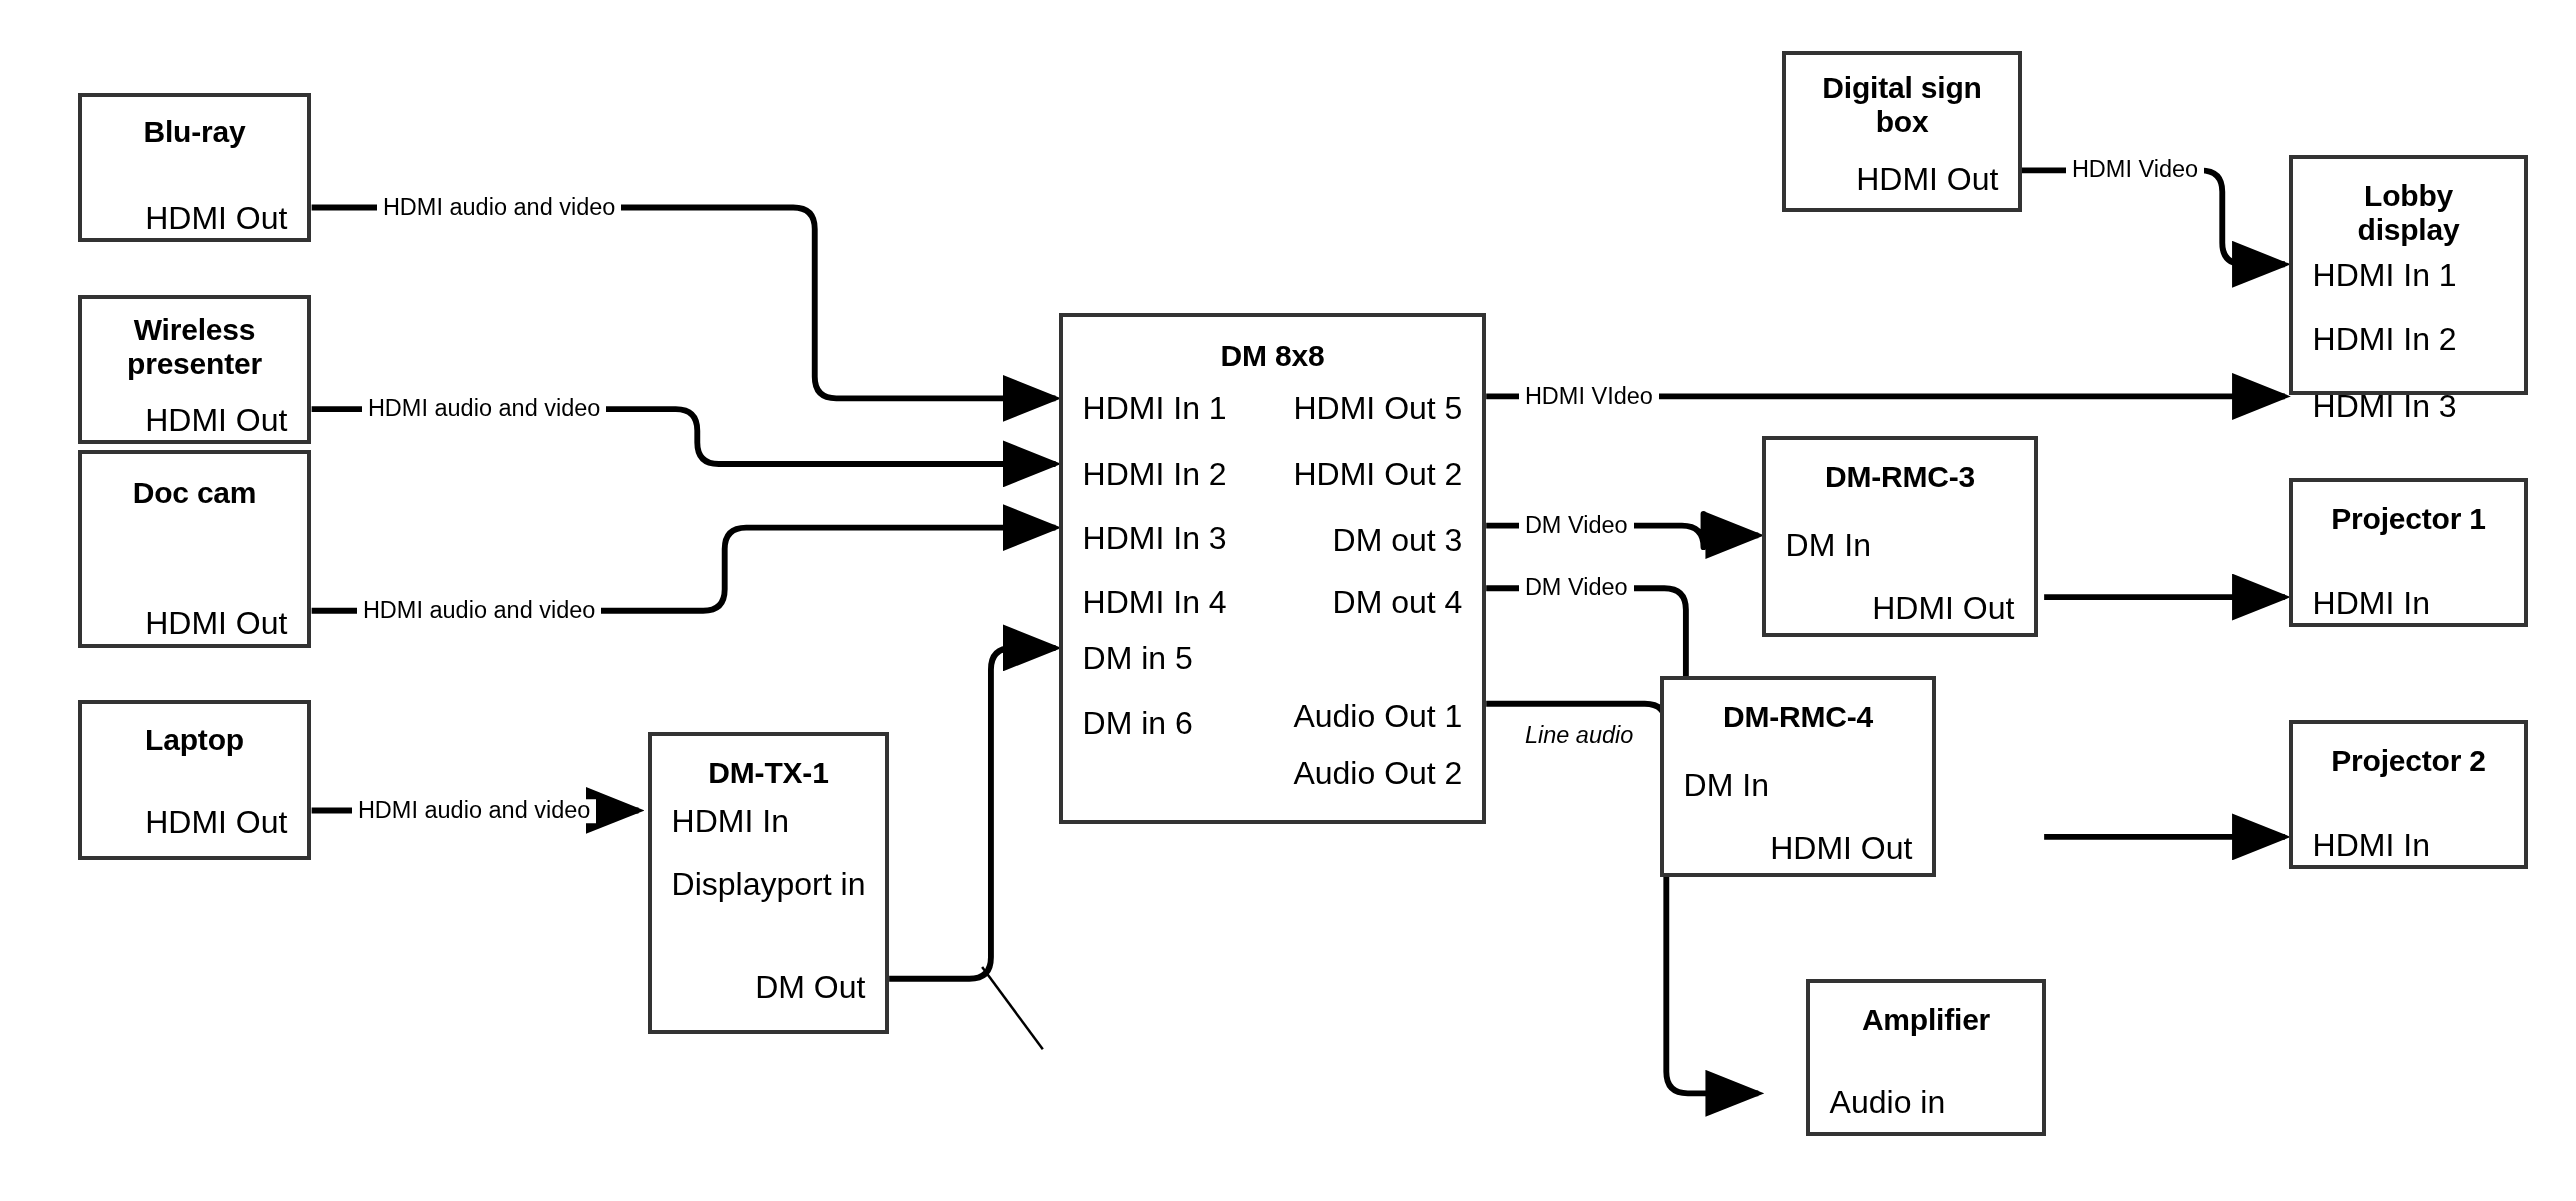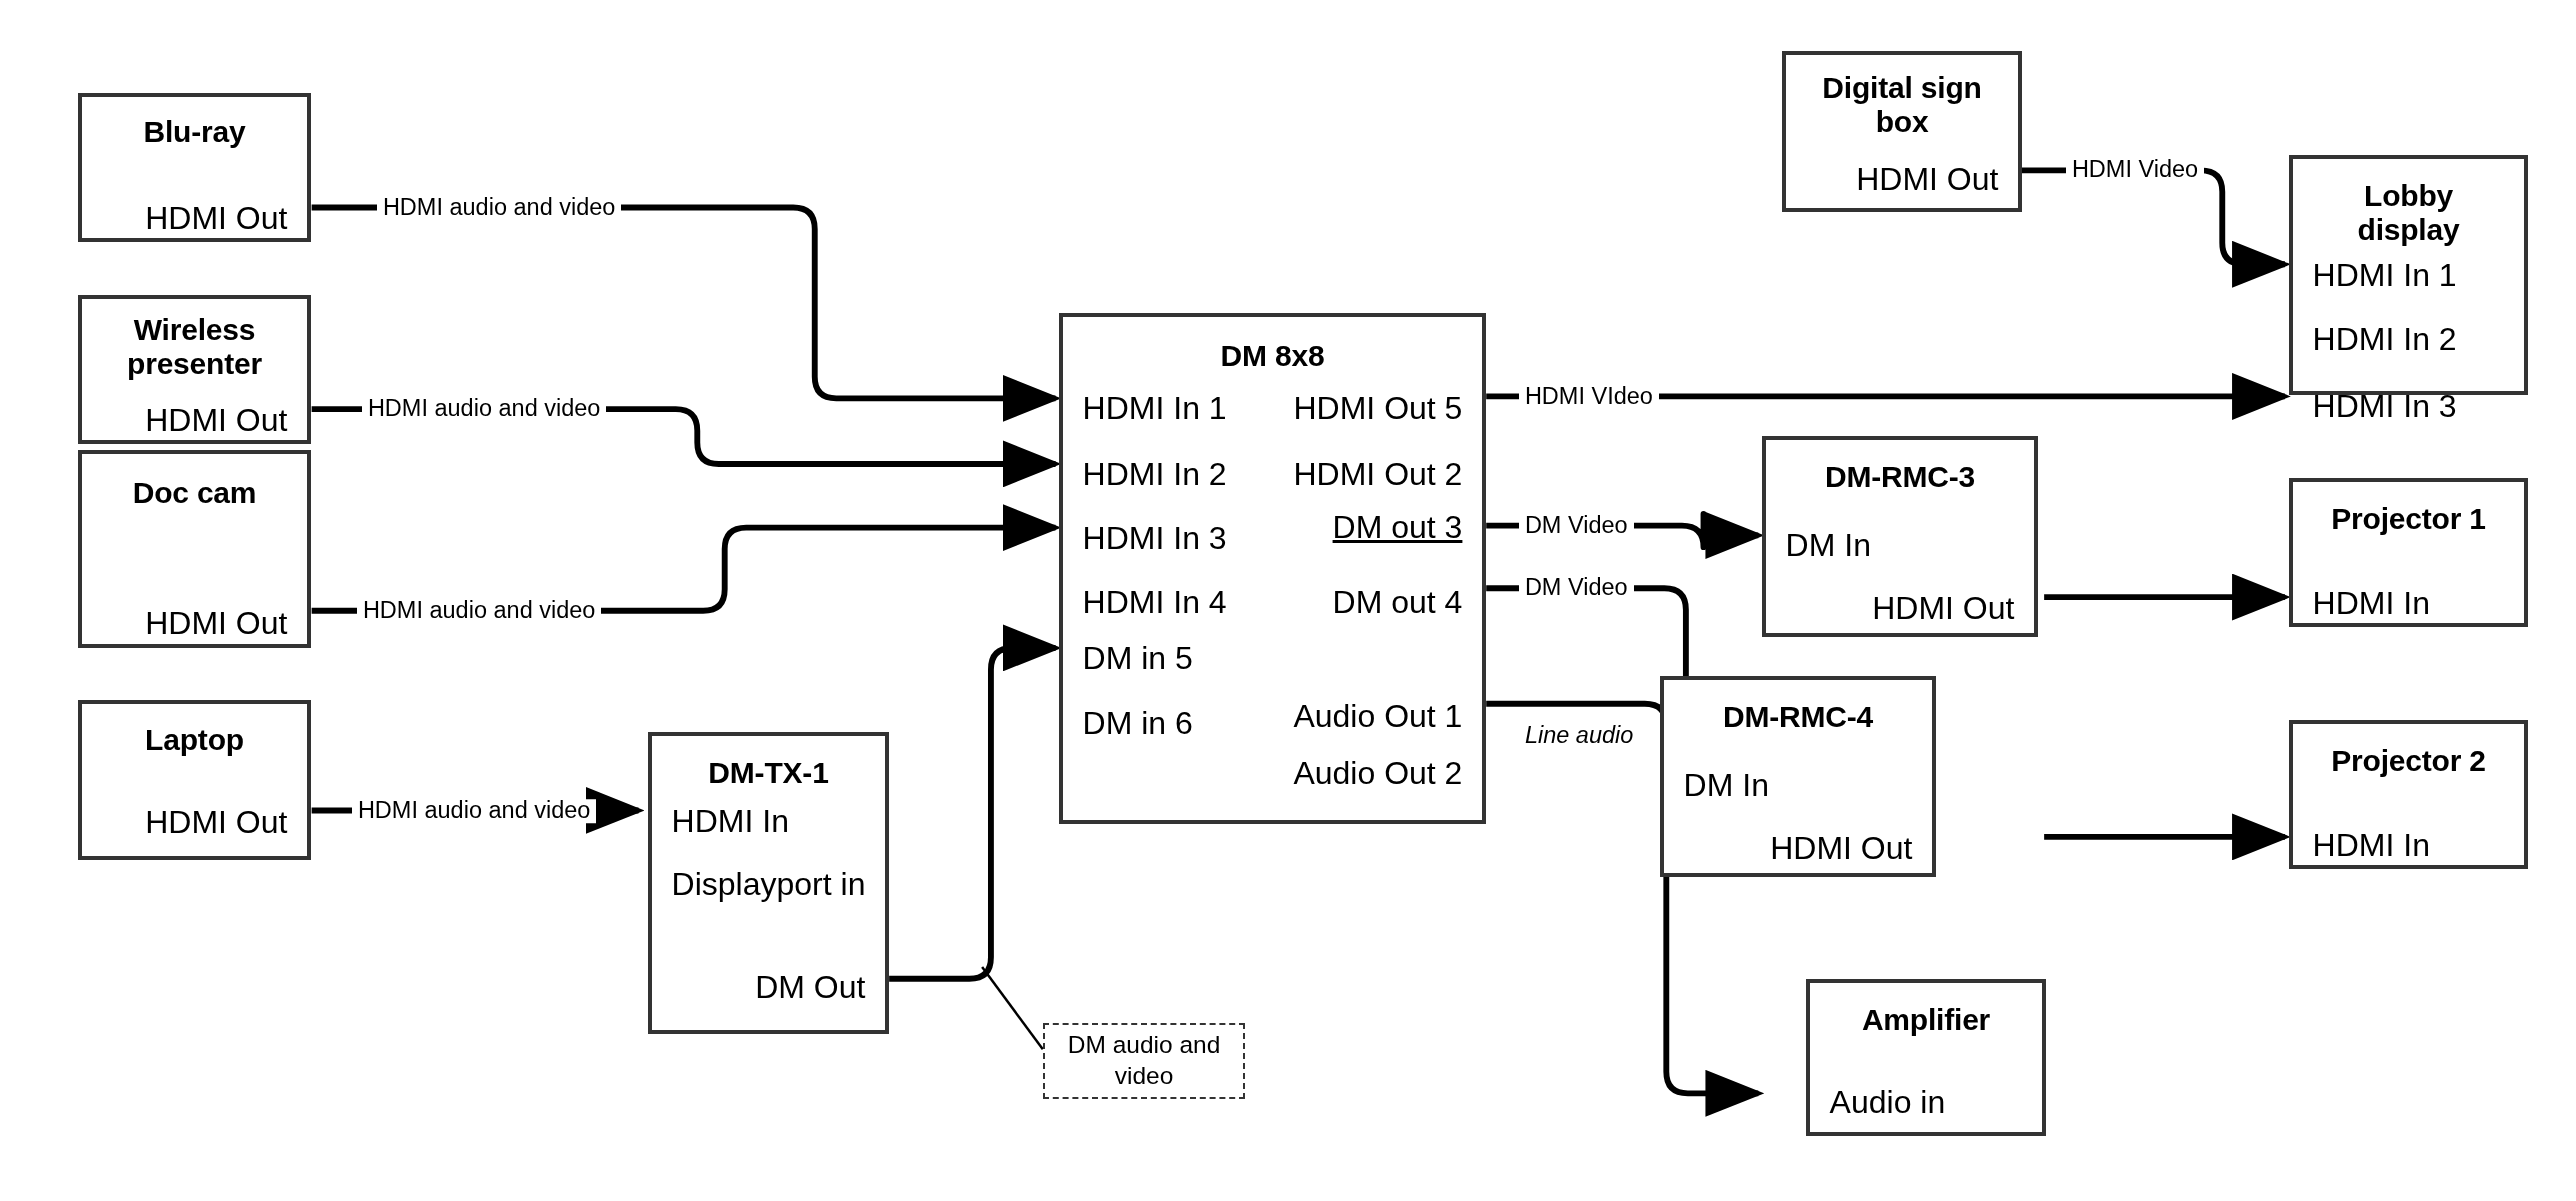--- a/index.html
+++ b/index.html
@@ -161,35 +161,34 @@
     <div class="port right" style="top:102px;">HDMI Out</div>
   </div>
 
   <div class="node" style="left:648px; top:732px; width:241px; height:302px;">
     <div class="node-title" style="top:19.6px;">DM-TX-1</div>
     <div class="port left" style="top:69px;">HDMI In</div>
     <div class="port left" style="top:132px;">Displayport in</div>
     <div class="port right" style="top:235px;">DM Out</div>
   </div>
 
-  <div class="note-box" style="left:1043px; top:1023px; width:202px; height:76px;">DM audio and video</div>
 
   <div class="node" style="left:1059px; top:313px; width:427px; height:511px;">
     <div class="node-title" style="top:21.5px;">DM 8x8</div>
 
     <div class="port left" style="top:75px;">HDMI In 1</div>
     <div class="port left" style="top:141px;">HDMI In 2</div>
     <div class="port left" style="top:205px;">HDMI In 3</div>
     <div class="port left" style="top:269px;">HDMI In 4</div>
     <div class="port left" style="top:325px;">DM in 5</div>
     <div class="port left" style="top:390px;">DM in 6</div>
 
     <div class="port right" style="top:75px;">HDMI Out 5</div>
     <div class="port right" style="top:141px;">HDMI Out 2</div>
-    <div class="port right" style="top:194px;text-decoration:underline;">DM out 3</div>
+    <div class="port right" style="top:207px;">DM out 3</div>
     <div class="port right" style="top:269px;">DM out 4</div>
     <div class="port right" style="top:383px;">Audio Out 1</div>
     <div class="port right" style="top:440px;">Audio Out 2</div>
   </div>
 
   <div class="node" style="left:1782px; top:51px; width:240px; height:161px;">
     <div class="node-title" style="top:15.7px;">Digital sign</div>
     <div class="node-title" style="top:50px;">box</div>
     <div class="port right" style="top:108px;">HDMI Out</div>
   </div>

